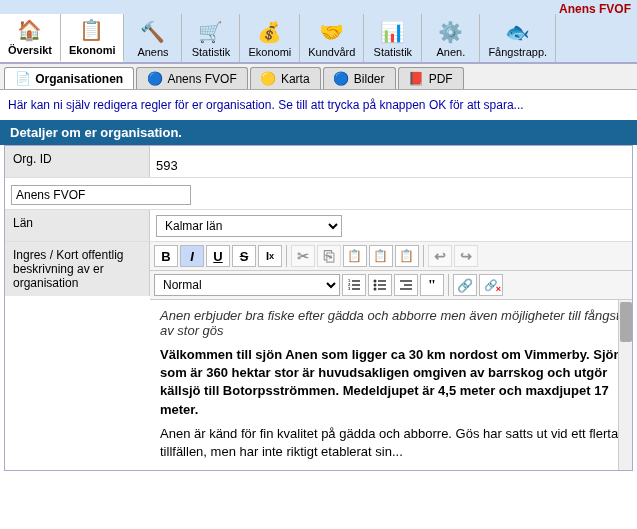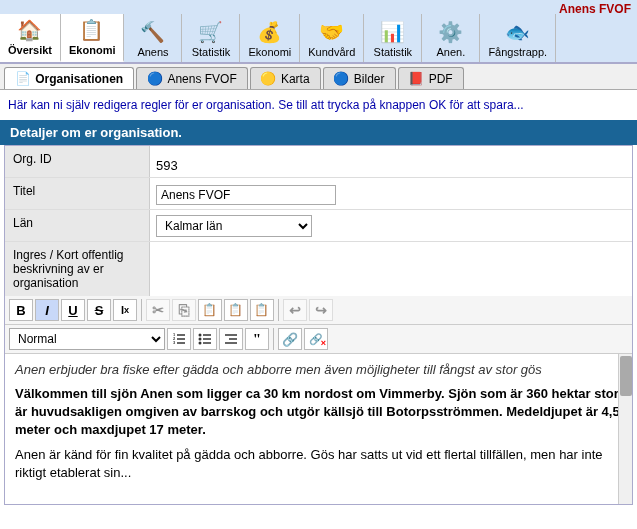--- a/index.html
+++ b/index.html
@@ -91,21 +91,21 @@
     
     .form-area {
       border: 1px solid #aac;
       margin: 0 4px 4px 4px;
     }
     .form-row {
       display: flex;
       border-bottom: 1px solid #ddd;
       min-height: 32px;
     }
-    .form-row:last-child { border-bottom: none; flex-direction: column; }
+    .form-row:last-child { border-bottom: none; }
     .form-label {
       width: 145px;
       min-width: 145px;
       background: #e8e8e8;
       padding: 6px 8px;
       font-size: 12px;
       color: #000;
       border-right: 1px solid #ccc;
       display: flex;
       align-items: flex-start;
@@ -119,21 +119,21 @@
     .form-value input[type="text"] {
       border: 1px solid #aaa;
       padding: 2px 4px;
       font-size: 12px;
       width: 180px;
     }
     .form-value select {
       border: 1px solid #aaa;
       padding: 2px 4px;
       font-size: 12px;
-      width: 156px;
+      width: 186px;
       background: #fff;
     }
 
     
     .rte-container {
       width: 100%;
     }
     .rte-toolbar-row1, .rte-toolbar-row2 {
       display: flex;
       align-items: center;
@@ -290,21 +290,20 @@
 <div class="form-area">
 
   <div class="form-row">
     <div class="form-label">Org. ID</div>
     <div class="form-value">
       <span>593</span>
     </div>
   </div>
 
   <div class="form-row">
-    <div class="form-label">Titel</div>
     <div class="form-value">
       <input type="text" value="Anens FVOF" style="">
     </div>
   </div>
 
   <div class="form-row">
     <div class="form-label">Län</div>
     <div class="form-value">
       <select>
         <option value="Kalmar län">Kalmar län</option>

